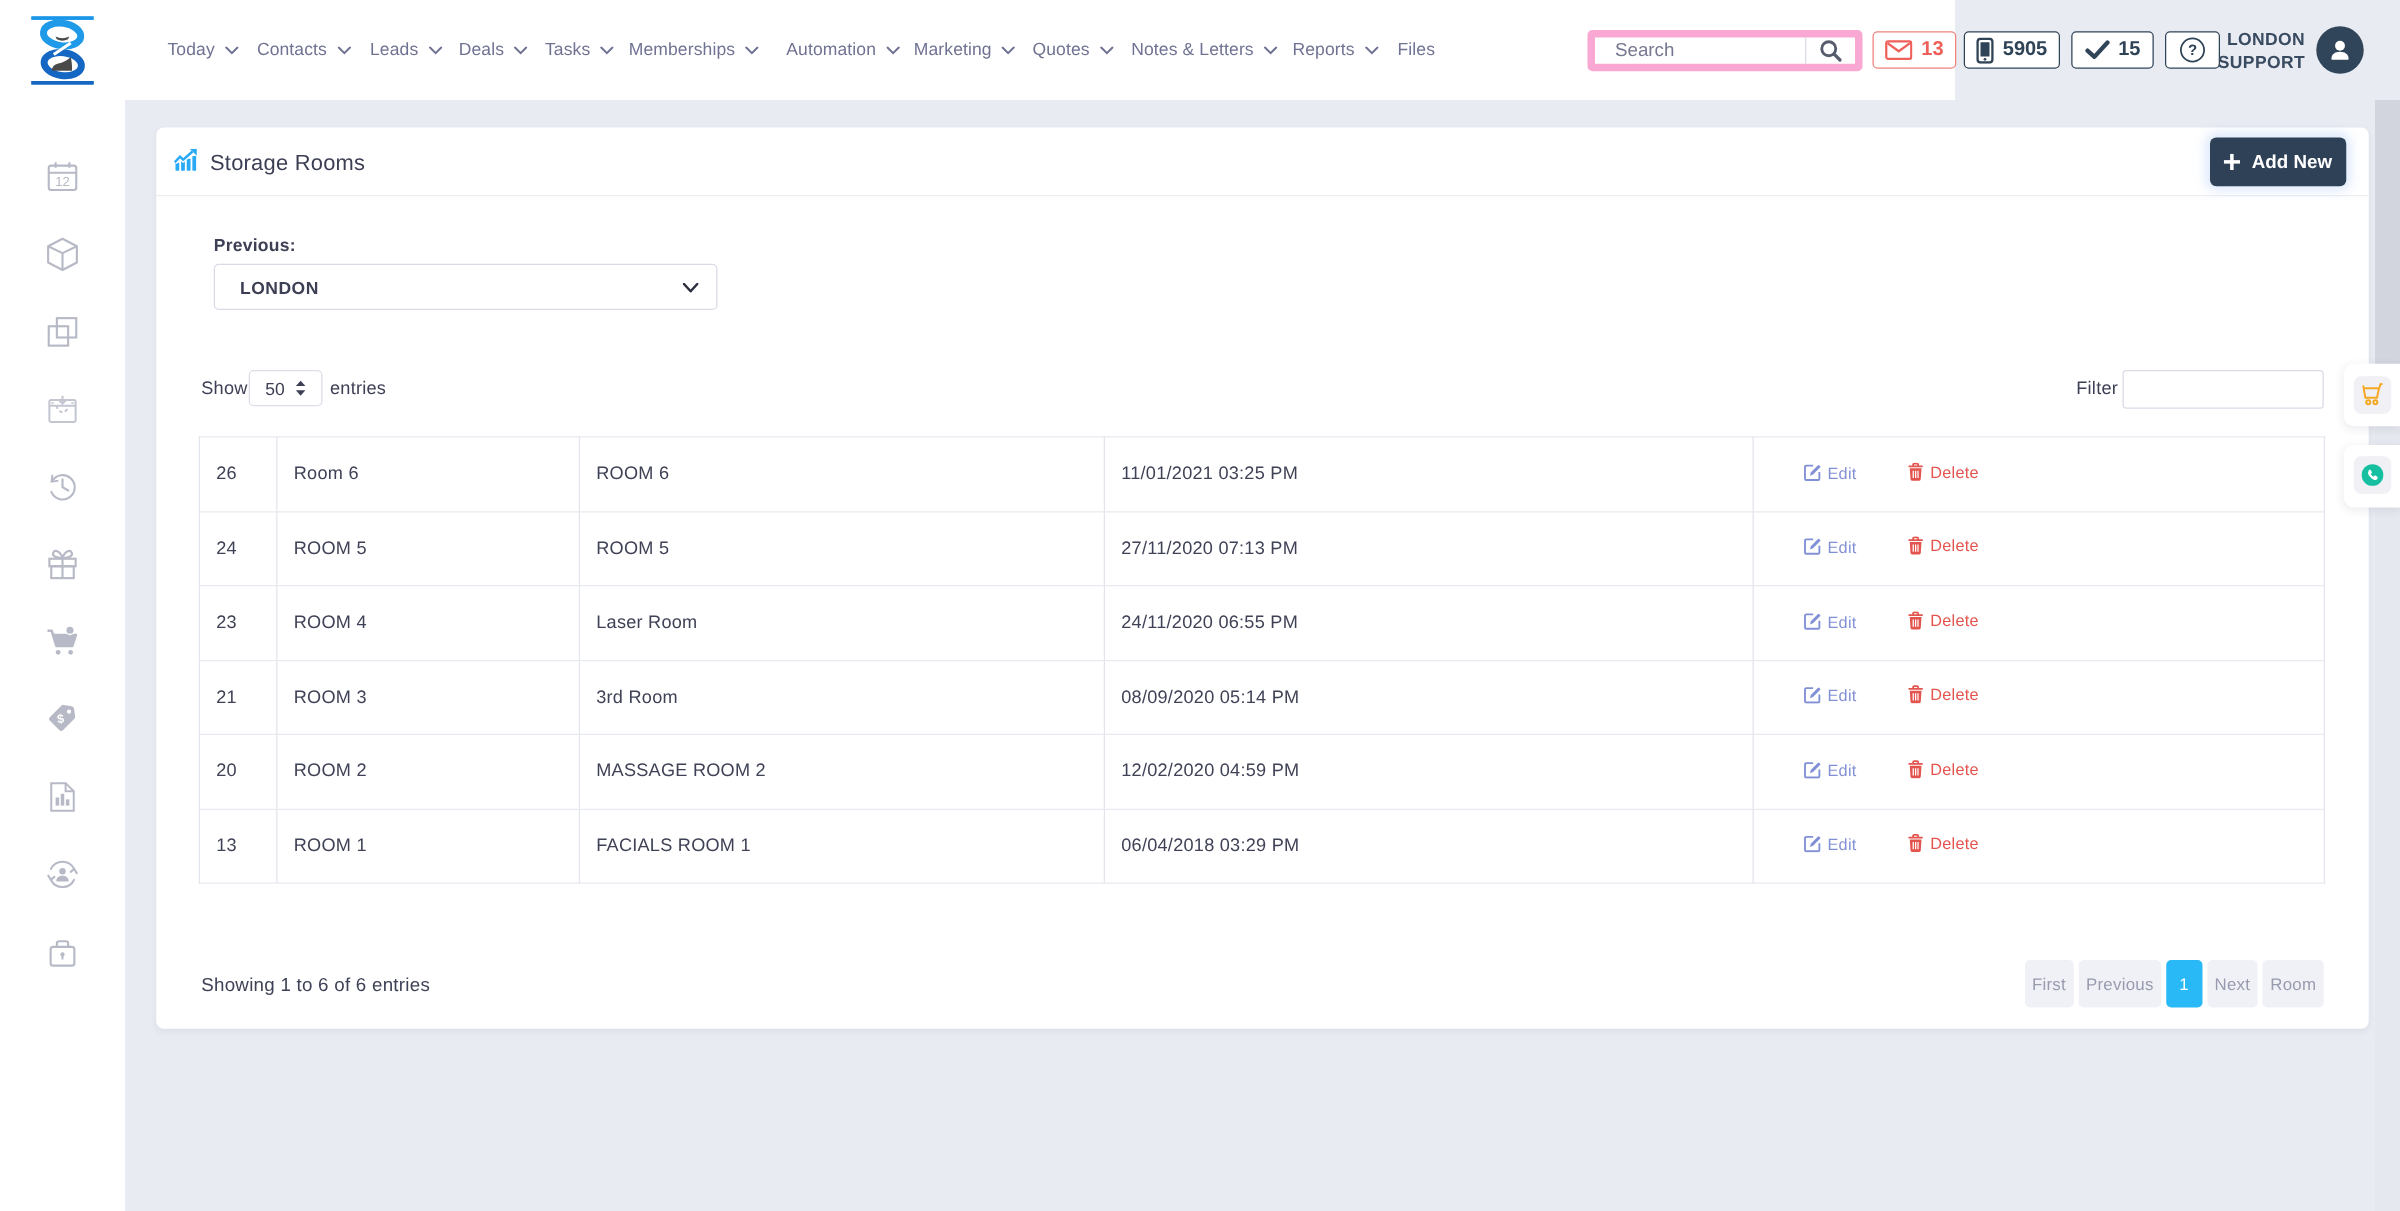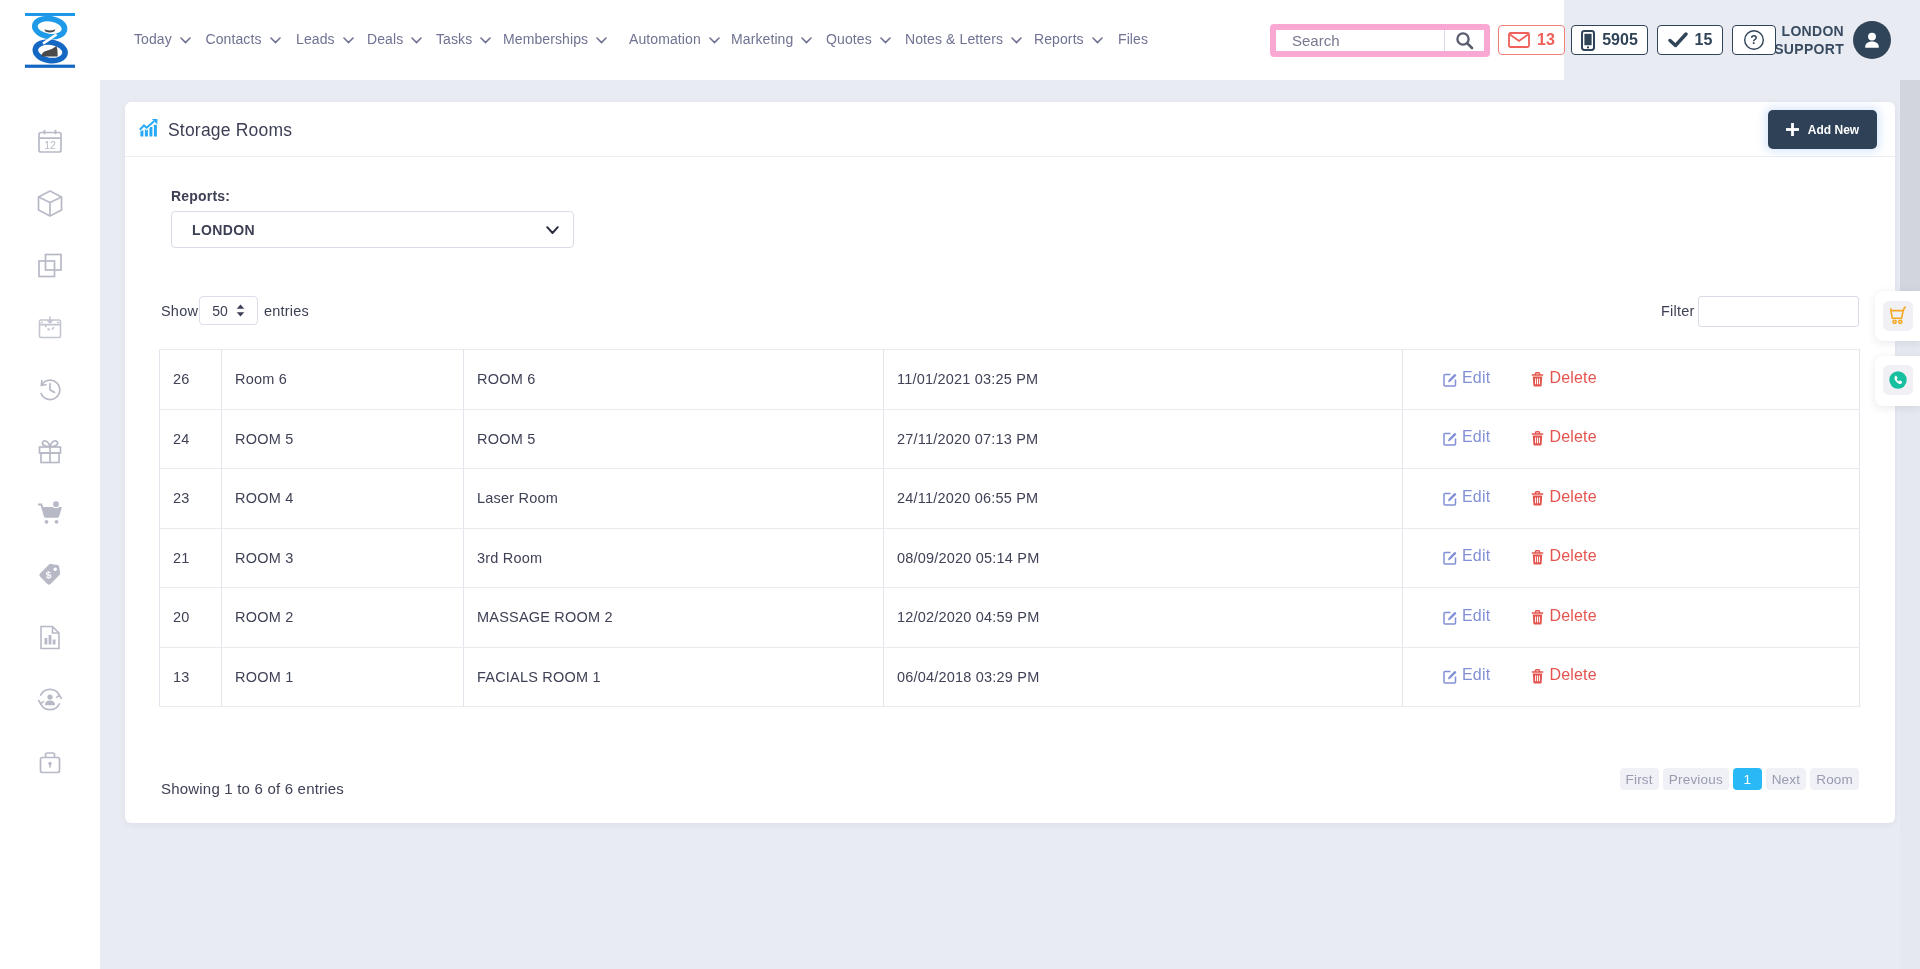--- a/index.html
+++ b/index.html
@@ -21,37 +21,37 @@
 
 .sidebar { position:absolute; left:0; top:80px; width:100px; height:889px; background:#fff; z-index:20; }
 .sic { position:absolute; left:50%; transform:translateX(-50%); }
 
 .sbtrack { position:absolute; left:1900px; top:80px; width:20px; height:889px; background:#e6e8ef; z-index:10; }
 .sbthumb { position:absolute; left:1900px; top:80px; width:20px; height:212px; background:#d2d5de; z-index:11; }
 
 .card { position:absolute; left:125px; top:102px; width:1770px; height:721px; background:#fff; border-radius:6px; box-shadow:0 2px 6px rgba(40,50,80,.06); z-index:5; }
 .chead { position:absolute; left:0; top:0; width:100%; height:55px; border-bottom:1px solid #edeef4; }
 .ctitle { z-index:6; position:absolute; left:168px; top:120px; font-size:17.5px; color:#3c3f54; font-weight:400; letter-spacing:.2px; }
-.addnew { z-index:6; position:absolute; left:1768px; top:110px; width:109px; height:39px; background:#2f4156; border-radius:5px; box-shadow:0 0 9px 3px rgba(90,150,240,.22); color:#fff; font-size:12px; font-weight:700; display:flex; align-items:center; justify-content:center; gap:9px; }
+.addnew { z-index:6; position:absolute; left:1768px; top:110px; width:109px; height:39px; background:#2f4156; border-radius:5px; box-shadow:0 0 9px 3px rgba(90,150,240,.22); color:#fff; font-size:15px; font-weight:700; display:flex; align-items:center; justify-content:center; gap:9px; }
 .lbl { font-size:14px; font-weight:700; color:#3d4055; letter-spacing:.2px; }
 .sel { z-index:6; position:absolute; left:171px; top:211px; width:403px; height:37px; border:1px solid #d9dbe7; border-radius:4px; background:#fff; display:flex; align-items:center; padding-left:20px; font-size:14px; font-weight:700; color:#3d4055; letter-spacing:.4px; }
 .sel50 { z-index:6; position:absolute; left:199px; top:296px; width:59px; height:29px; border:1px solid #dcdee8; border-radius:4px; background:#fff; display:flex; align-items:center; justify-content:center; gap:8px; font-size:14px; color:#3d4055; font-weight:400; }
 .filterin { z-index:6; position:absolute; left:1698px; top:296px; width:161px; height:31px; border:1px solid #d9dbe7; border-radius:3px; background:#fff; }
 
 .tbl { z-index:6; position:absolute; left:159px; top:349px; width:1700px; border-collapse:collapse; table-layout:fixed; }
 .tbl th { border:1px solid #e3e5ed; height:44px; text-align:left; padding-left:13px; font-size:14px; font-weight:400; color:#3a3d52; letter-spacing:.2px; position:relative; }
 .tbl td { border:1px solid #e8eaf0; border-left:1px solid #e3e5ed; border-right:1px solid #e3e5ed; height:59.5px; padding-left:13px; font-size:14.5px; color:#3f4256; letter-spacing:.2px; }
 .sorti { position:absolute; right:8px; top:50%; transform:translateY(-50%); }
-.act { display:inline-flex; align-items:flex-end; gap:5px; font-size:16px;padding-left:27px; }
+.act { display:inline-flex; align-items:flex-start; gap:5px; font-size:13px;padding-left:27px; }
 .edit { color:#8290d6; }
 .del { color:#e4544e; margin-left:14px; }
 
 .showing { z-index:6; position:absolute; left:161px; top:780px; font-size:15px; color:#3f4256; letter-spacing:.2px; }
 .pgn { z-index:6; position:absolute; right:61px; top:768px; display:flex; gap:4px; }
-.pbtn { height:22px; border-radius:4px; background:#f0f1f6; color:#989baf; font-size:13.5px; letter-spacing:.2px; display:flex; align-items:center; justify-content:center; padding:0 6px; }
+.pbtn { height:38px; border-radius:4px; background:#f0f1f6; color:#989baf; font-size:13.5px; letter-spacing:.2px; display:flex; align-items:center; justify-content:center; padding:0 6px; }
 .pbtn.on { background:#29b9f6; color:#fff; padding:0 10.5px; }
 
 .fw { position:absolute; left:1875px; width:45px; height:50px; background:#fff; border-radius:8px 0 0 8px; box-shadow:0 2px 8px rgba(40,50,80,.10); z-index:40; }
 .fwin { position:absolute; left:8px; top:10px; width:30px; height:30px; background:#f0f0f5; border-radius:6px; display:flex; align-items:center; justify-content:center; }
 </style>
 </head>
 <body>
 <div class="topbar">
   <svg class="abs" style="left:25px;top:13px" width="50" height="55" viewBox="0 0 50 55">
     <rect x="0" y="0" width="50" height="2.8" fill="#1a96e8"></rect>
@@ -250,21 +250,21 @@
     </g>
     <path d="M0.8 10.8 L5 6.4 L7.6 8.7 L15 2.2" stroke="#ffffff" stroke-width="4.2" fill="none"></path>
     <path d="M0.8 10.8 L5 6.4 L7.6 8.7 L15 2.2" stroke="#29aaf7" stroke-width="2" fill="none"></path>
     <path d="M12.8 0 L18.4 0 L18.4 5.6 Z" fill="#29aaf7"></path>
   </svg>
 <div class="ctitle">Storage Rooms</div>
 <div class="addnew"><svg width="13" height="13" viewBox="0 0 13 13">
       <rect x="5.1" y="0" width="2.8" height="13" fill="#fff"></rect>
       <rect x="0" y="5.1" width="13" height="2.8" fill="#fff"></rect>
     </svg>Add New</div>
-<div class="lbl abs" style="left:171px;top:188px;z-index:6">Reports:</div>
+<div class="lbl abs" style="left:171px;top:188px;z-index:6">Previous:</div>
 <div class="sel">LONDON<svg class="abs" style="right:14px;top:14px" width="13" height="9" viewBox="0 0 13 9">
       <path d="M1.2 1.2 L6.5 7 L11.8 1.2" stroke="#2b2e3f" stroke-width="2" fill="none" stroke-linecap="round" stroke-linejoin="round"></path>
     </svg></div>
 <div class="lbl abs" style="left:161px;top:303px;z-index:6;font-weight:400;font-size:14.5px">Show</div>
 <div class="sel50">50<svg width="9" height="13" viewBox="0 0 9 13">
       <path d="M4.5 0.5 L8.3 4.8 L0.7 4.8 Z" fill="#3d4055"></path>
       <path d="M4.5 12.5 L8.3 8.2 L0.7 8.2 Z" fill="#3d4055"></path>
     </svg></div>
 <div class="lbl abs" style="left:264px;top:303px;z-index:6;font-weight:400;font-size:14.5px">entries</div>
 <div class="lbl abs" style="left:1661px;top:303px;z-index:6;font-weight:400;font-size:14.5px">Filter</div>

